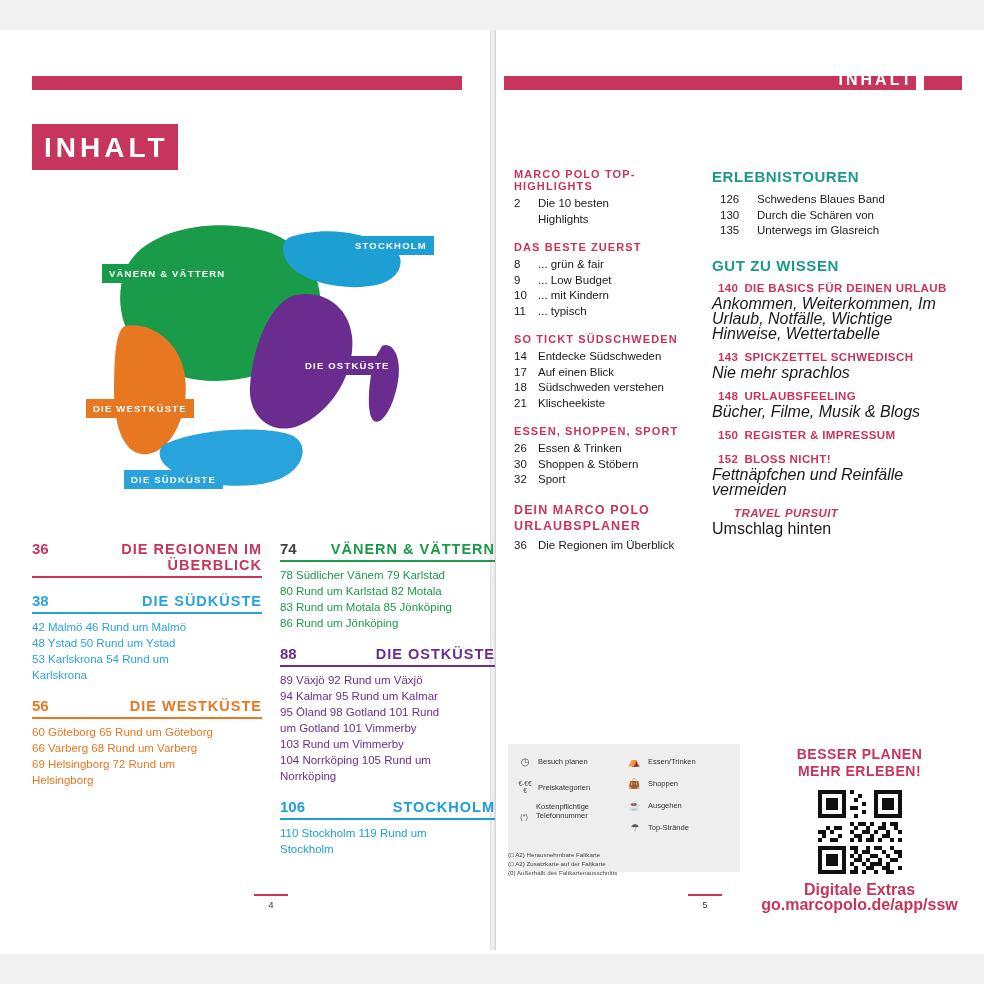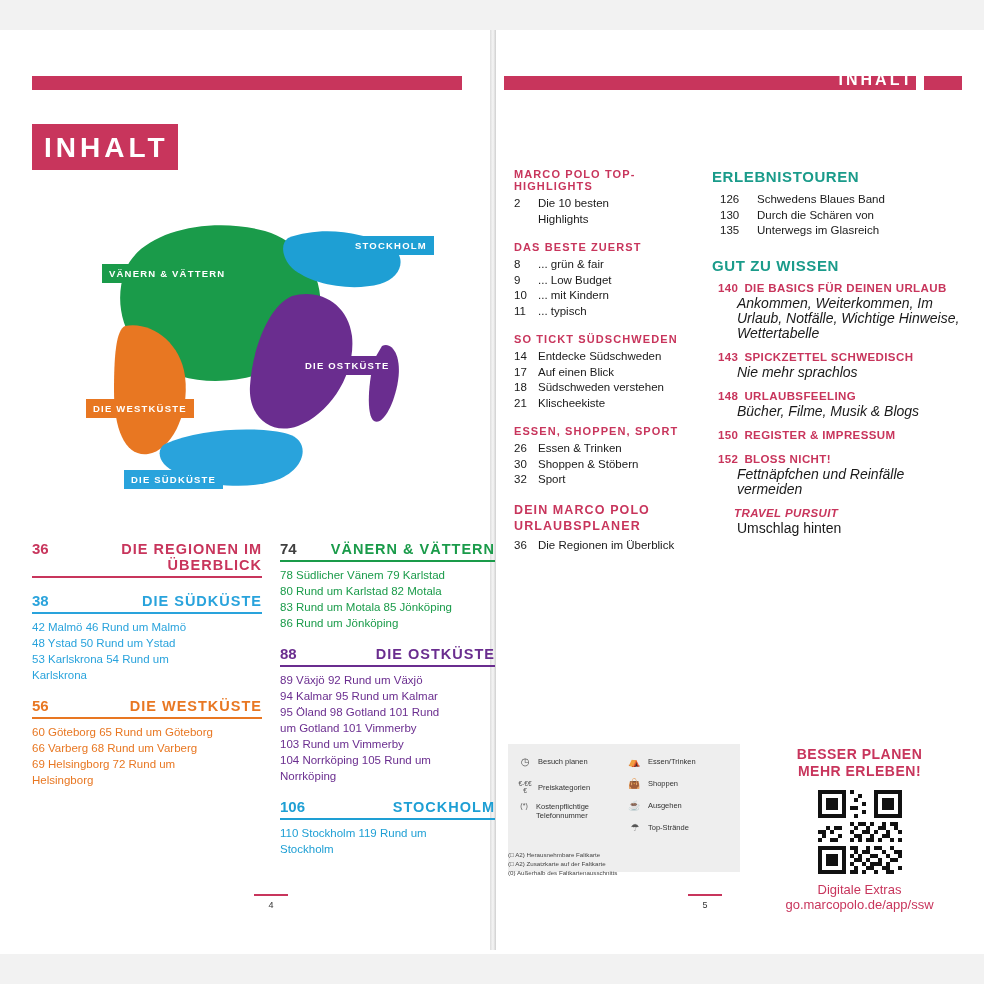--- a/index.html
+++ b/index.html
@@ -49,36 +49,36 @@
   .col-a{position:absolute;left:18px;top:120px;width:196px;}
   .col-b{position:absolute;left:216px;top:120px;width:250px;}
   .rh{color:#c8355c;font-size:11px;font-weight:bold;letter-spacing:1.1px;margin:0 0 4px 0;}
   .rh-big{color:#1a9b8a;font-size:15px;font-weight:bold;letter-spacing:0.6px;margin:0 0 7px 0;}
   .line{font-size:11.5px;color:#1a1a1a;line-height:15.5px;display:flex;gap:7px;}
   .line .pg{min-width:17px;text-align:left;}
   .blk{margin-bottom:14px;}
   .entry{margin-bottom:9px;}
   .entry .t{color:#c8355c;font-size:11.5px;font-weight:bold;letter-spacing:0.4px;line-height:15px;}
   .entry .t .pg{color:#c8355c;font-weight:bold;margin-right:6px;margin-left:6px;}
-  .entry .d{font-size:14px;font-style:italic;color:#1a1a1a;line-height:15px;margin-left:25px;}
+  .entry .d{font-size:16px;font-style:italic;color:#1a1a1a;line-height:15px;}
 
   
   .legend{
     position:absolute;left:12px;top:696px;width:232px;height:128px;background:#eeeeee;
     font-size:7.5px;color:#333;
   }
   .legend .row{position:absolute;display:flex;align-items:center;gap:6px;}
   .legend .ico{width:14px;text-align:center;font-size:10px;color:#555;}
   .foot-note{position:absolute;left:12px;top:802px;width:240px;font-size:6.2px;color:#444;line-height:9px;}
 
   
   .promo{position:absolute;left:256px;top:698px;width:215px;text-align:center;}
   .promo .l1{color:#c8355c;font-size:14px;font-weight:bold;letter-spacing:0.5px;line-height:17px;}
   .qr{width:84px;height:84px;margin:10px auto 8px auto;background:#fff;position:relative;}
-  .promo .l2{color:#c8355c;font-size:13px;font-weight:normal;line-height:15px;}
+  .promo .l2{color:#c8355c;font-size:16px;font-weight:bold;line-height:15px;}
 
   .pagenum{position:absolute;font-size:9px;color:#333;text-align:center;width:40px;}
   .pagerule{position:absolute;width:34px;height:2px;background:#c8355c;}
 </style>
 </head>
 <body>
 
 <div class="page">
   <div class="spread"></div>
   <div class="gutter"></div>
@@ -320,21 +320,21 @@
 
     <div class="legend">
       <div class="row" style="left:10px;top:12px;">
         <span class="ico">◷</span>
         <span>Besuch planen</span>
       </div>
       <div class="row" style="left:10px;top:36px;">
         <span class="ico" style="font-size:6.5px;">€-€€€</span>
         <span>Preiskategorien</span>
       </div>
-      <div class="row" style="left:10px;top:58px;width:110px;align-items:flex-start;">
+      <div class="row" style="left:10px;top:58px;width:110px;align-items:flex-end;">
         <span class="ico" style="font-size:7px;">(*)</span>
         <span style="line-height:9px;">Kostenpflichtige Telefonnummer</span>
       </div>
 
       <div class="row" style="left:120px;top:12px;">
         <span class="ico">⛺</span>
         <span>Essen/Trinken</span>
       </div>
       <div class="row" style="left:120px;top:34px;">
         <span class="ico">👜</span>

